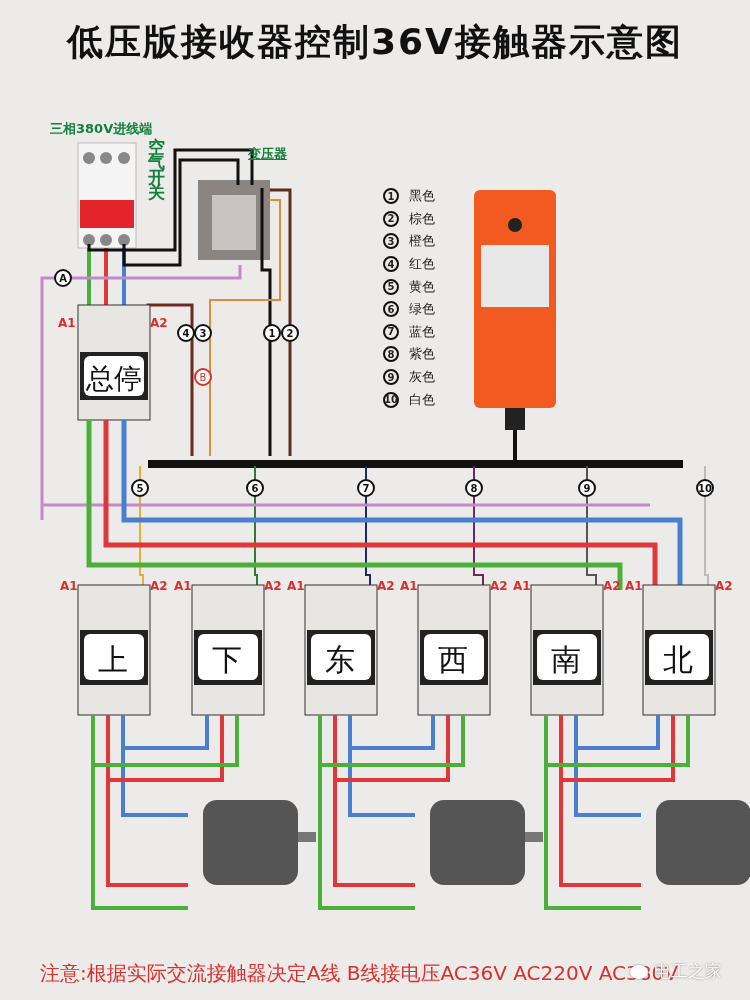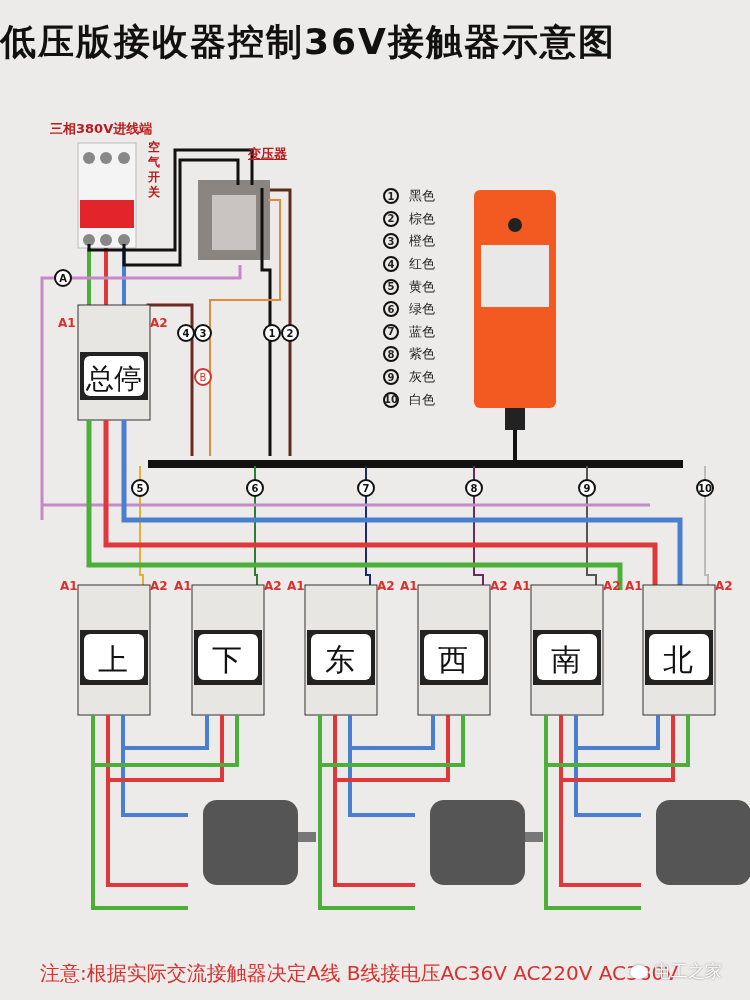--- a/index.html
+++ b/index.html
@@ -1,19 +1,19 @@
 <!DOCTYPE html>
 <html><head>
 <meta charset="utf-8">
 <style>
 html,body{margin:0;padding:0;}
 body{width:750px;height:1000px;background:#ecebe9;position:relative;overflow:hidden;font-family:"DejaVu Sans",sans-serif;}
 #diagram{position:absolute;left:0;top:0;}
-.title{position:absolute;left:0;top:18px;width:750px;text-align:left;font-size:36px;font-weight:bold;color:#111;letter-spacing:2px;font-family:"DejaVu Sans",sans-serif;}
-.lbl{position:absolute;font-weight:bold;color:#b91c1c;font-size:13px;}
+.title{position:absolute;left:0;top:18px;width:750px;text-align:center;font-size:36px;font-weight:bold;color:#111;letter-spacing:2px;font-family:"DejaVu Sans",sans-serif;}
+.lbl{position:absolute;font-weight:bold;color:#15803d;font-size:13px;text-align:right;}
 .legend{position:absolute;left:383px;top:185px;}
 .legend .row{height:22.6px;display:flex;align-items:center;font-size:13px;color:#222;}
 .legend .num{width:16px;height:16px;border:2px solid #111;border-radius:50%;font-size:10px;font-weight:bold;display:inline-flex;align-items:center;justify-content:center;margin-right:10px;box-sizing:border-box;}
 .note{position:absolute;left:40px;top:960px;font-size:20px;color:#d9302e;white-space:nowrap;}
 .wm{position:absolute;left:630px;top:960px;font-size:17px;color:#fff;text-shadow:0 0 2px #777;display:flex;align-items:center;text-align:center;}
 .wm .ic{width:18px;height:14px;border-radius:50%;background:#fff;box-shadow:0 0 2px #777;margin-right:6px;}
 </style>
 </head>
 <body>
 
@@ -141,21 +141,21 @@
     <polyline points="576,715 576,815 641,815" fill="none" stroke="#4a7fcf" stroke-width="4"></polyline>
     <polyline points="658,715 658,748 576,748" fill="none" stroke="#4a7fcf" stroke-width="4"></polyline>
     <polyline points="673,715 673,780 561,780" fill="none" stroke="#e0383a" stroke-width="4"></polyline>
     <polyline points="688,715 688,765 546,765" fill="none" stroke="#4caf3a" stroke-width="4"></polyline>
     <rect x="656" y="800" width="95" height="85" rx="14" fill="#555"></rect>
     <rect x="751" y="832" width="18" height="10" fill="#777"></rect>
   </svg>
 
 <div class="title">低压版接收器控制36V接触器示意图</div>
 <div class="lbl" style="left:50px;top:120px;">三相380V进线端</div>
-<div class="lbl" style="left:148px;top:140px;width:14px;font-size:12px;line-height:15px;word-break:break-all;">空气开关</div>
+<div class="lbl" style="left:148px;top:140px;width:14px;font-size:17px;line-height:15px;word-break:break-all;">空气开关</div>
 <div class="lbl" style="left:248px;top:145px;text-decoration:underline;">变压器</div>
 
 <div class="legend" id="legend">
     <div class="row">
       <span class="num">1</span>
       <span>黑色</span>
     </div>
     <div class="row">
       <span class="num">2</span>
       <span>棕色</span>

